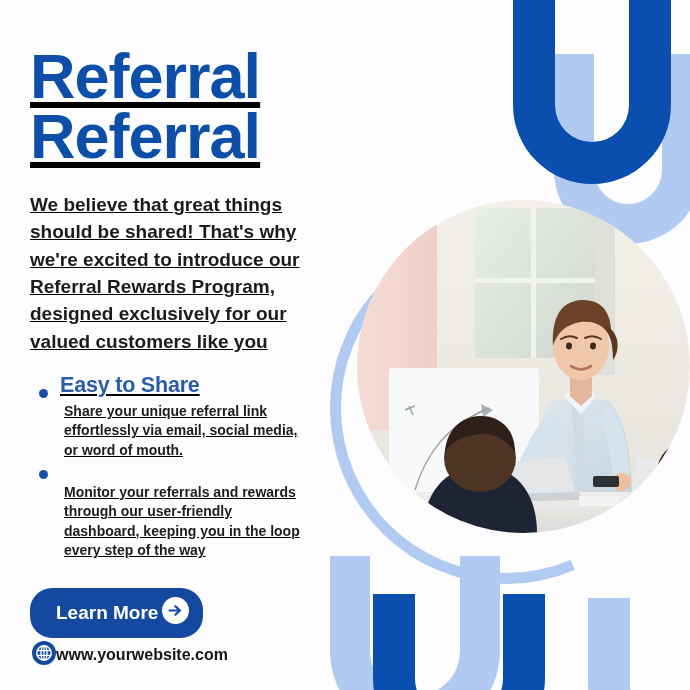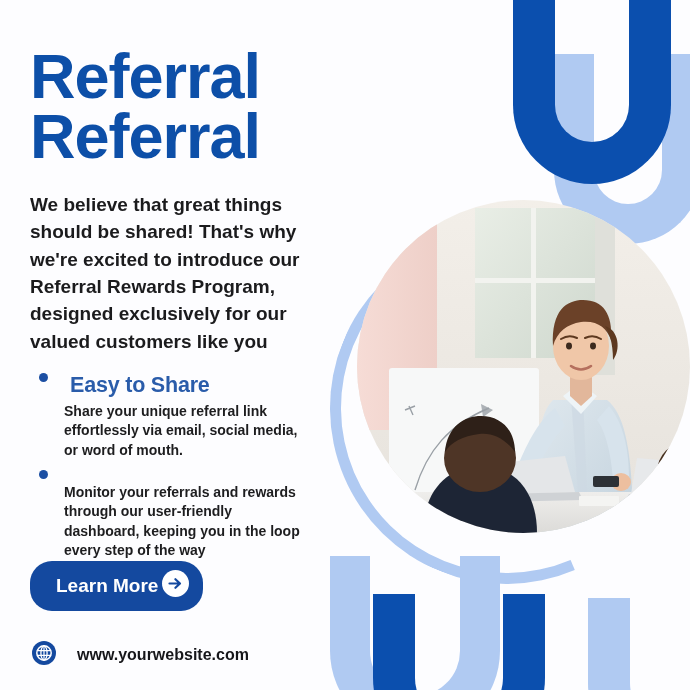--- a/index.html
+++ b/index.html
@@ -116,20 +116,21 @@
   }
   .photo-circle svg { display: block; }
 
   
   .content {
     position: absolute;
     left: 30px;
     top: 46px;
     width: 330px;
     z-index: 3;
+    text-decoration: underline;
   }
   .headline {
     margin: 0;
     color: #0d4fa8;
     font-size: 63px;
     line-height: 0.96;
     font-weight: 800;
     letter-spacing: -1px;
   }
   .headline .line { display: block; }
@@ -144,22 +145,22 @@
   }
 
   .features {
     margin: 18px 0 0 0;
     padding: 0;
     list-style: none;
   }
   .feature { margin-bottom: 10px; }
   .feature-head {
     display: flex;
-    align-items: flex-start;
-    gap: 22px;
+    align-items: flex-end;
+    gap: 12px;
   }
   .bullet-dot {
     width: 9px;
     height: 9px;
     border-radius: 50%;
     background: #1c4fa3;
     flex: 0 0 auto;
     margin-left: 9px;
   }
   .feature-title {
@@ -174,21 +175,21 @@
     font-size: 14px;
     line-height: 1.38;
     font-weight: 600;
     max-width: 245px;
   }
 
   
   .cta {
     position: absolute;
     left: 30px;
-    top: 561px;
+    top: 588px;
     display: inline-flex;
     align-items: center;
     gap: 4px;
     background: #14499f;
     color: #ffffff;
     border: none;
     border-radius: 22px;
     padding: 9px 14px 9px 26px;
     font-family: "Liberation Sans", sans-serif;
     font-size: 19px;
@@ -198,21 +199,21 @@
   }
   .cta-arrow { display: block; }
 
   
   .footer {
     position: absolute;
     left: 32px;
     top: 641px;
     display: flex;
     align-items: center;
-    gap: 21px;
+    gap: 0;
     z-index: 4;
   }
   .globe-icon { display: block; }
   .site-url {
     color: #16161a;
     font-size: 16px;
     font-weight: 600;
   }
 </style>
 </head>

